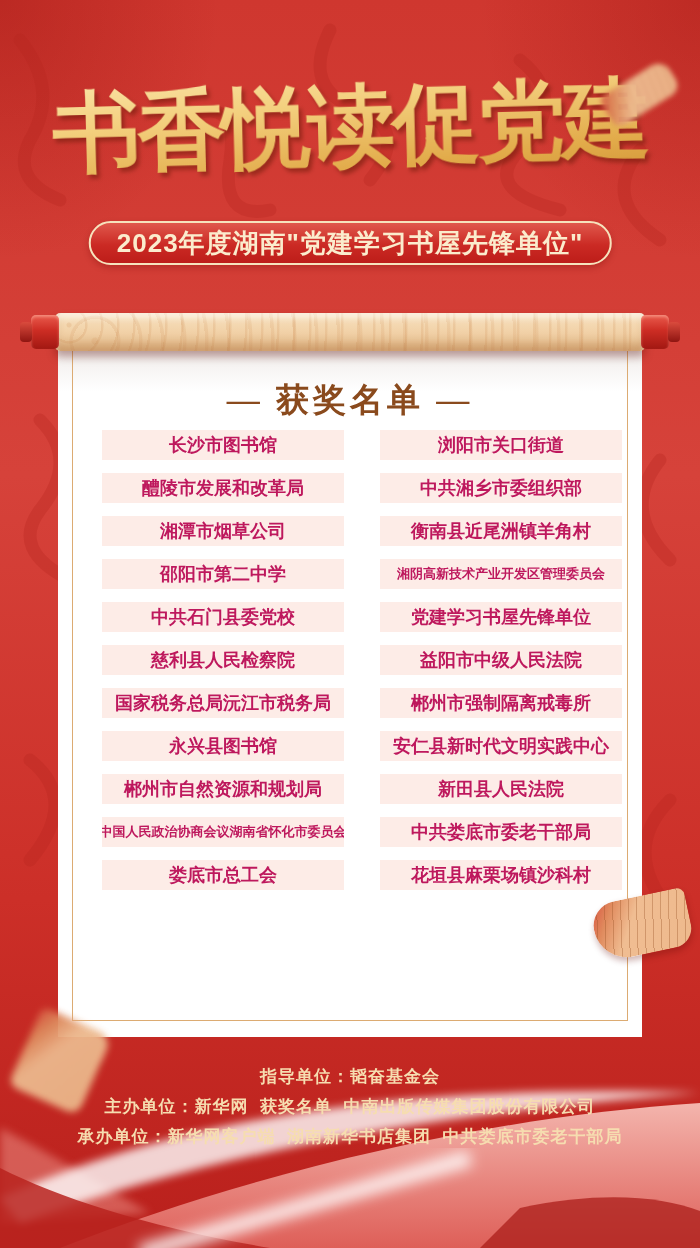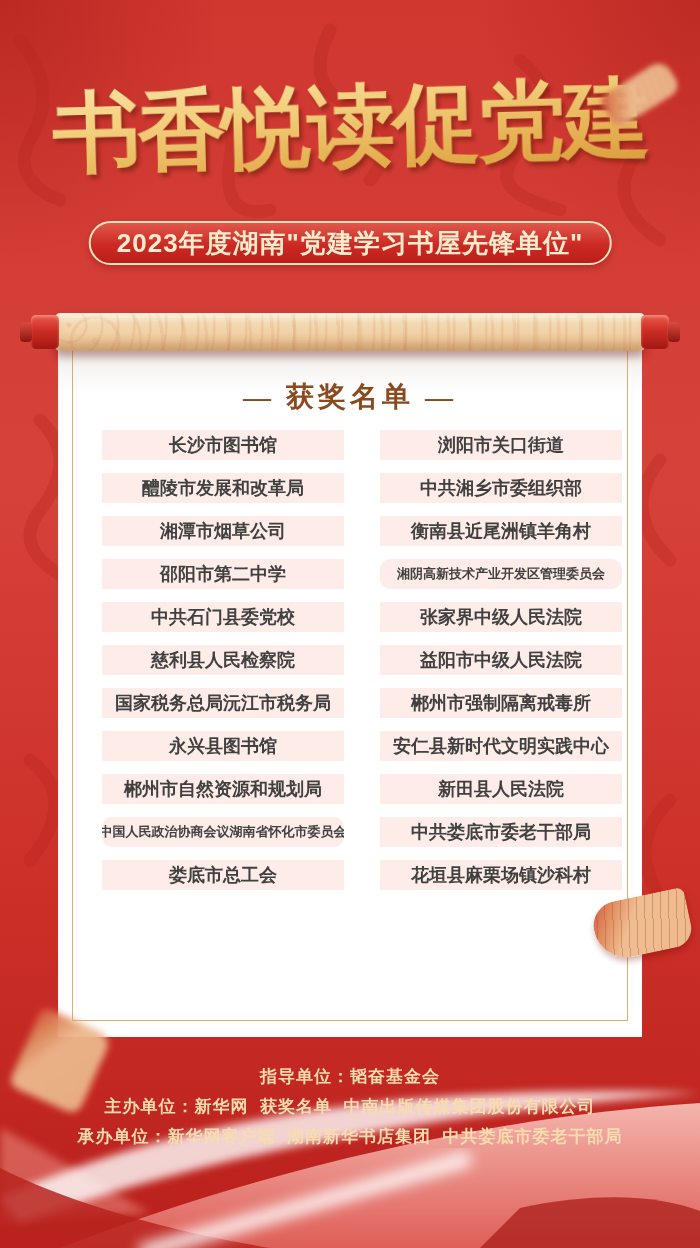--- a/index.html
+++ b/index.html
@@ -38,33 +38,33 @@
     position:absolute;left:58px;top:332px;width:584px;height:705px;z-index:2;
     background:linear-gradient(180deg,#dfdad6 0%,#f4f1ef 28px,#ffffff 60px);
   }
   .paper-border{
     position:absolute;left:14px;right:14px;top:12px;bottom:16px;
     border:1px solid #dcab72;pointer-events:none;
   }
   .list-title{
     position:absolute;top:46px;left:0;width:100%;text-align:center;
     font-family:"Liberation Serif","DejaVu Serif",serif;font-weight:bold;
-    font-size:28px;color:#8a4a1d;letter-spacing:4px;
+    font-size:33px;color:#8a4a1d;letter-spacing:4px;
   }
   .winners-grid{
     position:absolute;left:20px;top:98px;width:544px;
     display:grid;grid-template-columns:1fr 1fr;column-gap:12px;row-gap:13px;
     grid-auto-rows:30px;
   }
   .cell{
-    background:#fdece7;color:#404040;font-weight:bold;font-size:18px;
+    background:#fdece7;color:#be185d;font-weight:bold;font-size:18px;
     display:flex;align-items:center;justify-content:center;
     white-space:nowrap;overflow:hidden;margin-left:24px;
   }
-  .cell.small{font-size:13px;letter-spacing:0;border-radius:10px;}
+  .cell.small{font-size:13px;letter-spacing:0;}
 
   .rod{
     position:absolute;left:55px;top:313px;width:590px;height:38px;z-index:6;
     border-radius:5px;
     background:
       repeating-radial-gradient(circle at 14px 12px, rgba(210,148,92,.22) 0 2px, transparent 3px 16px),
       repeating-radial-gradient(circle at 40px 28px, rgba(210,148,92,.18) 0 3px, transparent 4px 22px),
       linear-gradient(180deg,#f8e2c0 0%,#f2d3aa 45%,#e6bd8c 100%);
     box-shadow:inset 0 5px 6px rgba(255,255,255,.55), inset 0 -7px 10px rgba(168,108,58,.4), 0 6px 9px rgba(90,10,5,.35);
   }
@@ -151,21 +151,21 @@
     <div class="winners-grid">
       <div class="cell">长沙市图书馆</div>
       <div class="cell">浏阳市关口街道</div>
       <div class="cell">醴陵市发展和改革局</div>
       <div class="cell">中共湘乡市委组织部</div>
       <div class="cell">湘潭市烟草公司</div>
       <div class="cell">衡南县近尾洲镇羊角村</div>
       <div class="cell">邵阳市第二中学</div>
       <div class="cell small">湘阴高新技术产业开发区管理委员会</div>
       <div class="cell">中共石门县委党校</div>
-      <div class="cell">张家界中级人民法院</div>
+      <div class="cell">党建学习书屋先锋单位</div>
       <div class="cell">慈利县人民检察院</div>
       <div class="cell">益阳市中级人民法院</div>
       <div class="cell">国家税务总局沅江市税务局</div>
       <div class="cell">郴州市强制隔离戒毒所</div>
       <div class="cell">永兴县图书馆</div>
       <div class="cell">安仁县新时代文明实践中心</div>
       <div class="cell">郴州市自然资源和规划局</div>
       <div class="cell">新田县人民法院</div>
       <div class="cell small">中国人民政治协商会议湖南省怀化市委员会</div>
       <div class="cell">中共娄底市委老干部局</div>

